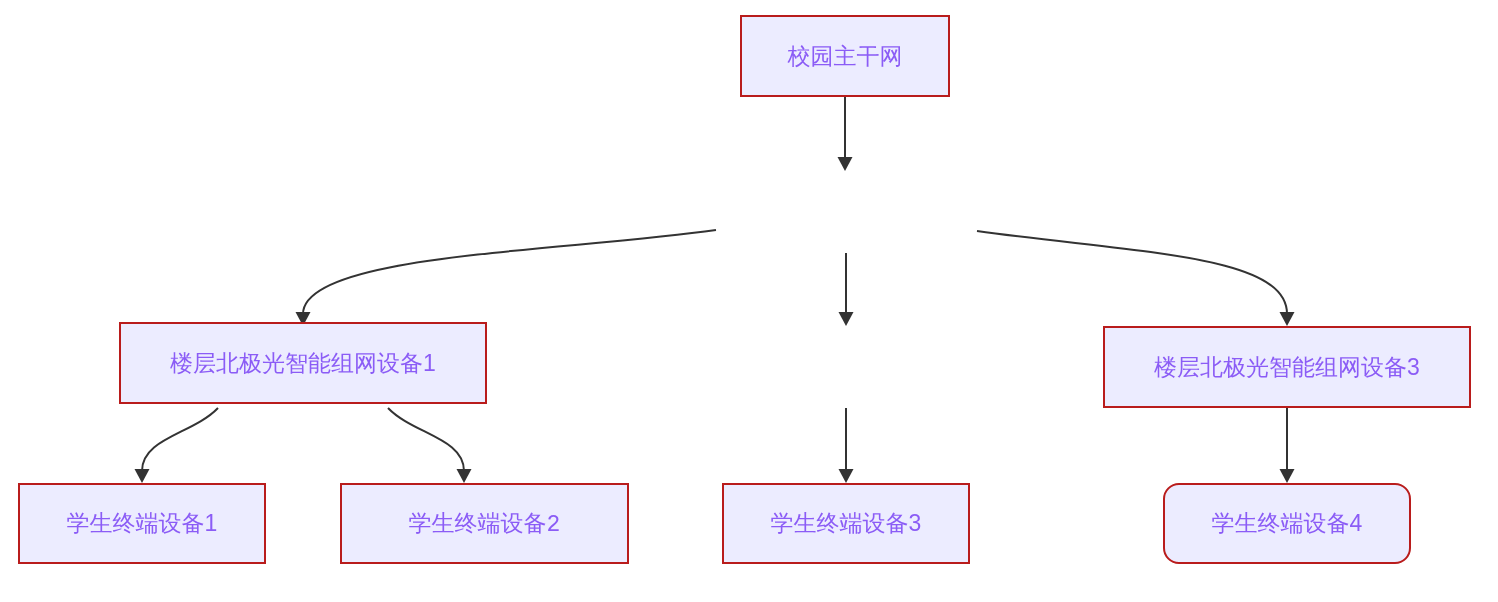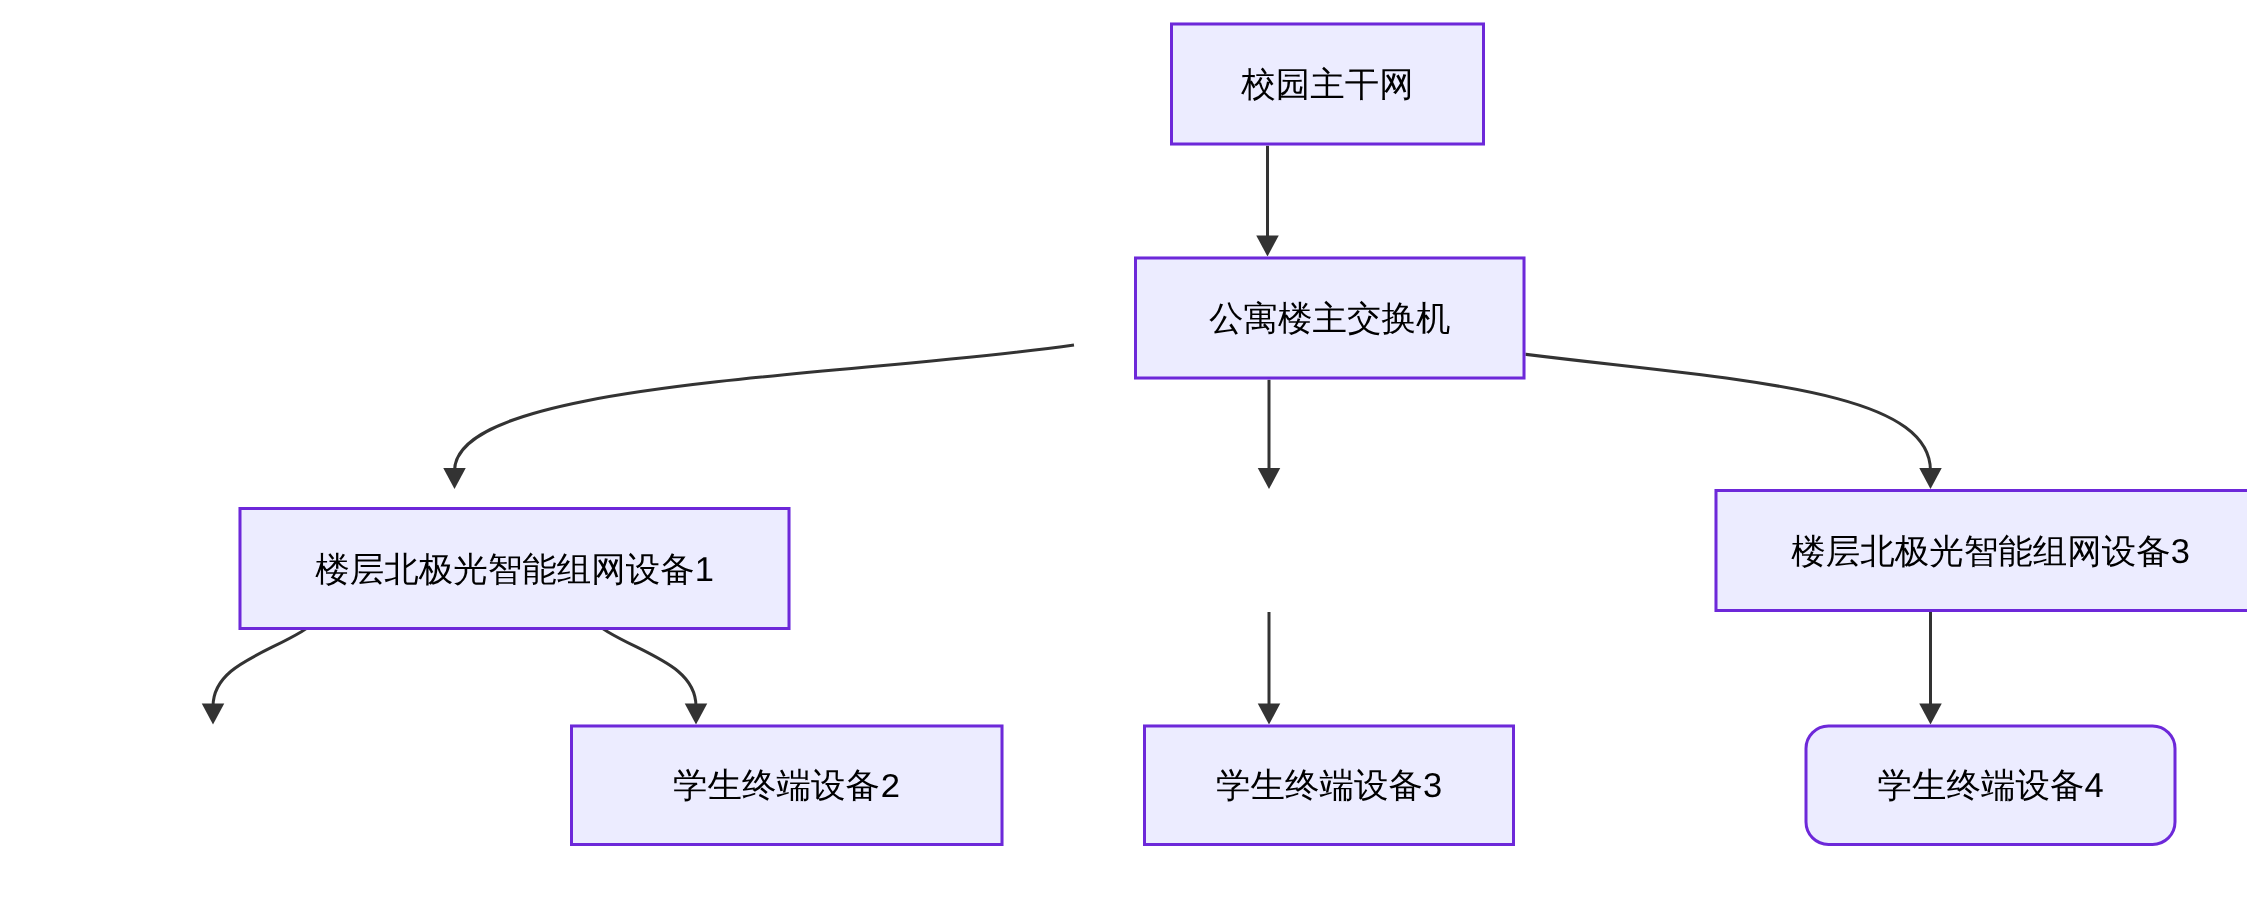--- a/index.html
+++ b/index.html
@@ -30,35 +30,34 @@
     stroke-width: 2px;
   }
   .edges-layer path.arrowhead {
     fill: #333333;
     stroke: none;
   }
   .node {
     position: absolute;
     box-sizing: border-box;
     background: #ECECFF;
-    border: 2px solid #6d28d9;
-    color: #000000;
+    border: 2px solid #b91c1c;
+    color: #8b5cf6;
     font-size: 23px;
     font-weight: 400;
     display: flex;
     align-items: center;
     justify-content: center;
     text-align: center;
     white-space: nowrap;
-    margin-left: 40px;
   }
   
   .node-backbone  { left: 740px;  top: 15px;  width: 210px; height: 82px; }
   .node-switch    { left: 716px;  top: 171px; width: 261px; height: 82px; }
-  .node-aurora1   { left: 119px;  top: 338px; width: 368px; height: 82px; justify-content: center; }
+  .node-aurora1   { left: 119px;  top: 322px; width: 368px; height: 82px; justify-content: center; }
   .node-aurora2   { left: 662px;  top: 326px; width: 366px; height: 82px; }
   .node-aurora3   { left: 1103px; top: 326px; width: 368px; height: 82px; justify-content: center; }
   .node-student1  { left: 18px;   top: 483px; width: 248px; height: 81px; }
   .node-student2  { left: 340px;  top: 483px; width: 289px; height: 81px; font-family: Liberation Mono, monospace; }
   .node-student3  { left: 722px;  top: 483px; width: 248px; height: 81px; }
   .node-student4  { left: 1163px; top: 483px; width: 248px; height: 81px; border-radius: 16px; }
 </style>
 </head>
 <body>
 
@@ -88,33 +87,33 @@
     <path class="arrowhead" d="M 838.5 469 L 853.5 469 L 846 483 Z"></path>
 
     <line class="edge" x1="1287" y1="408" x2="1287" y2="470"></line>
     <path class="arrowhead" d="M 1279.5 469 L 1294.5 469 L 1287 483 Z"></path>
   </svg>
 
   <div class="node node-backbone">
     <span>校园主干网</span>
   </div>
 
-  <div class="node node-switch">
-    <span>公寓楼主交换机</span>
-  </div>
 
   <div class="node node-aurora1">
     <span>楼层北极光智能组网设备1</span>
   </div>
 
 
   <div class="node node-aurora3">
     <span>楼层北极光智能组网设备3</span>
   </div>
 
+  <div class="node node-student1">
+    <span>学生终端设备1</span>
+  </div>
 
   <div class="node node-student2">
     <span>学生终端设备2</span>
   </div>
 
   <div class="node node-student3">
     <span>学生终端设备3</span>
   </div>
 
   <div class="node node-student4">

